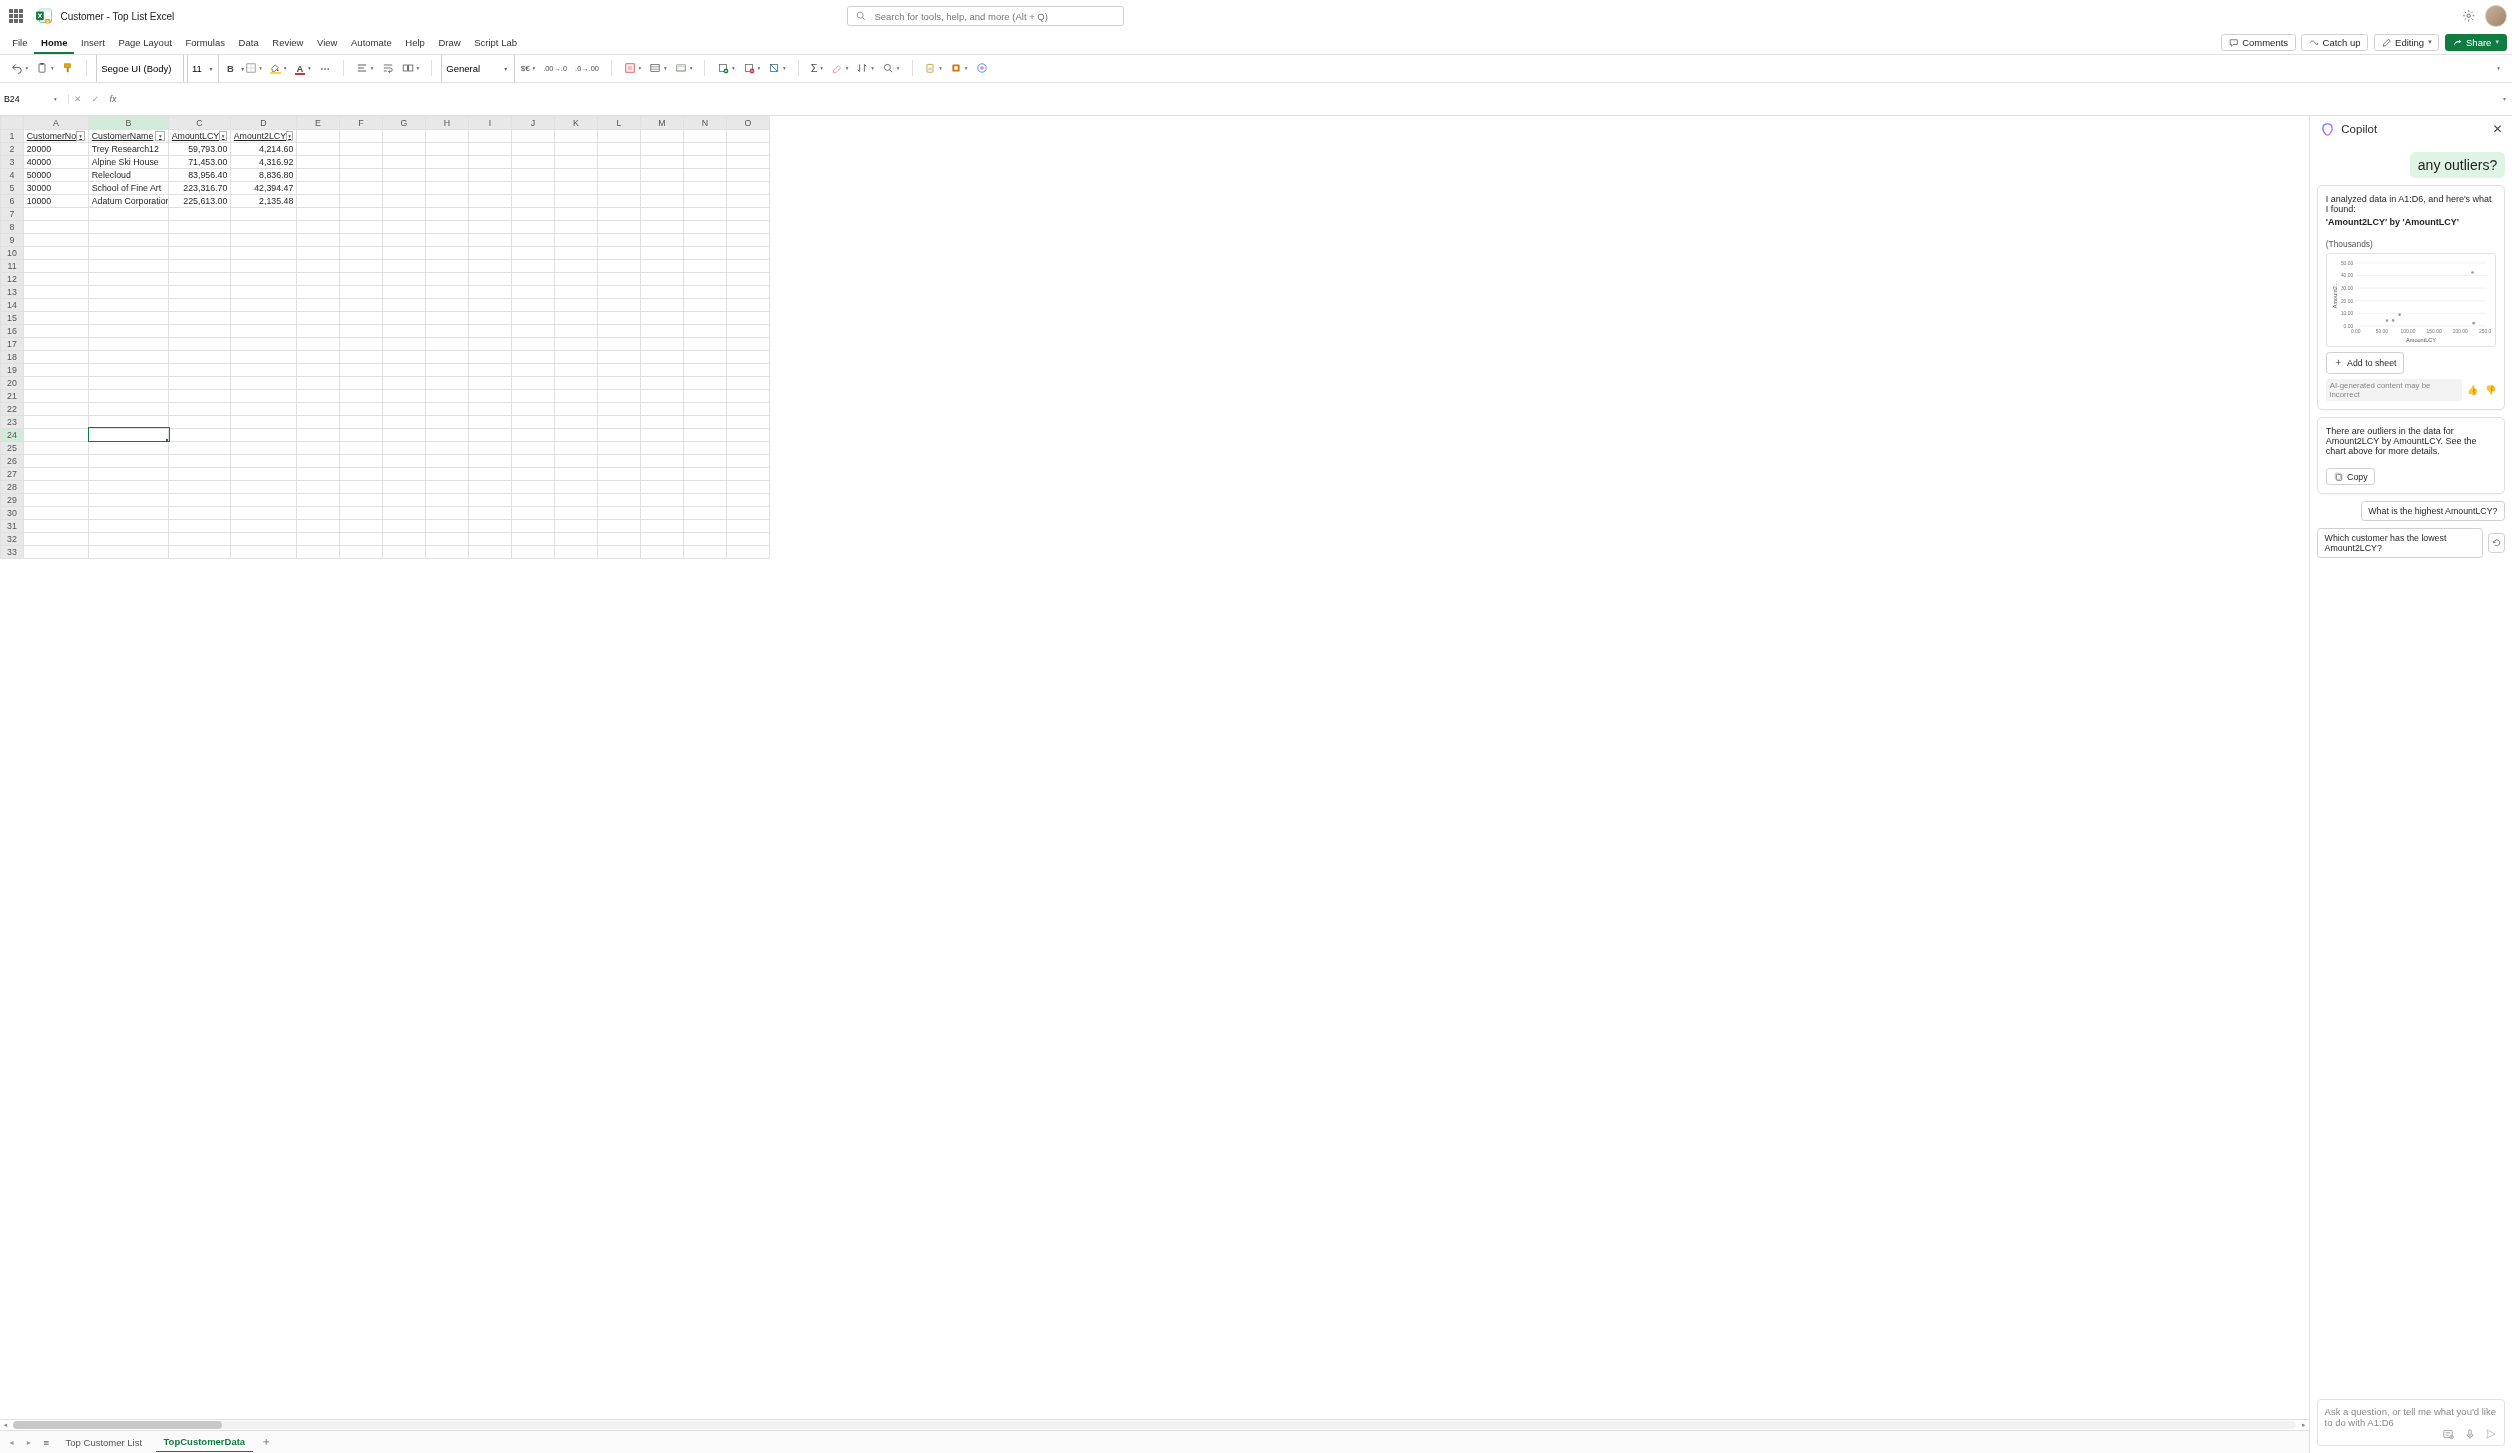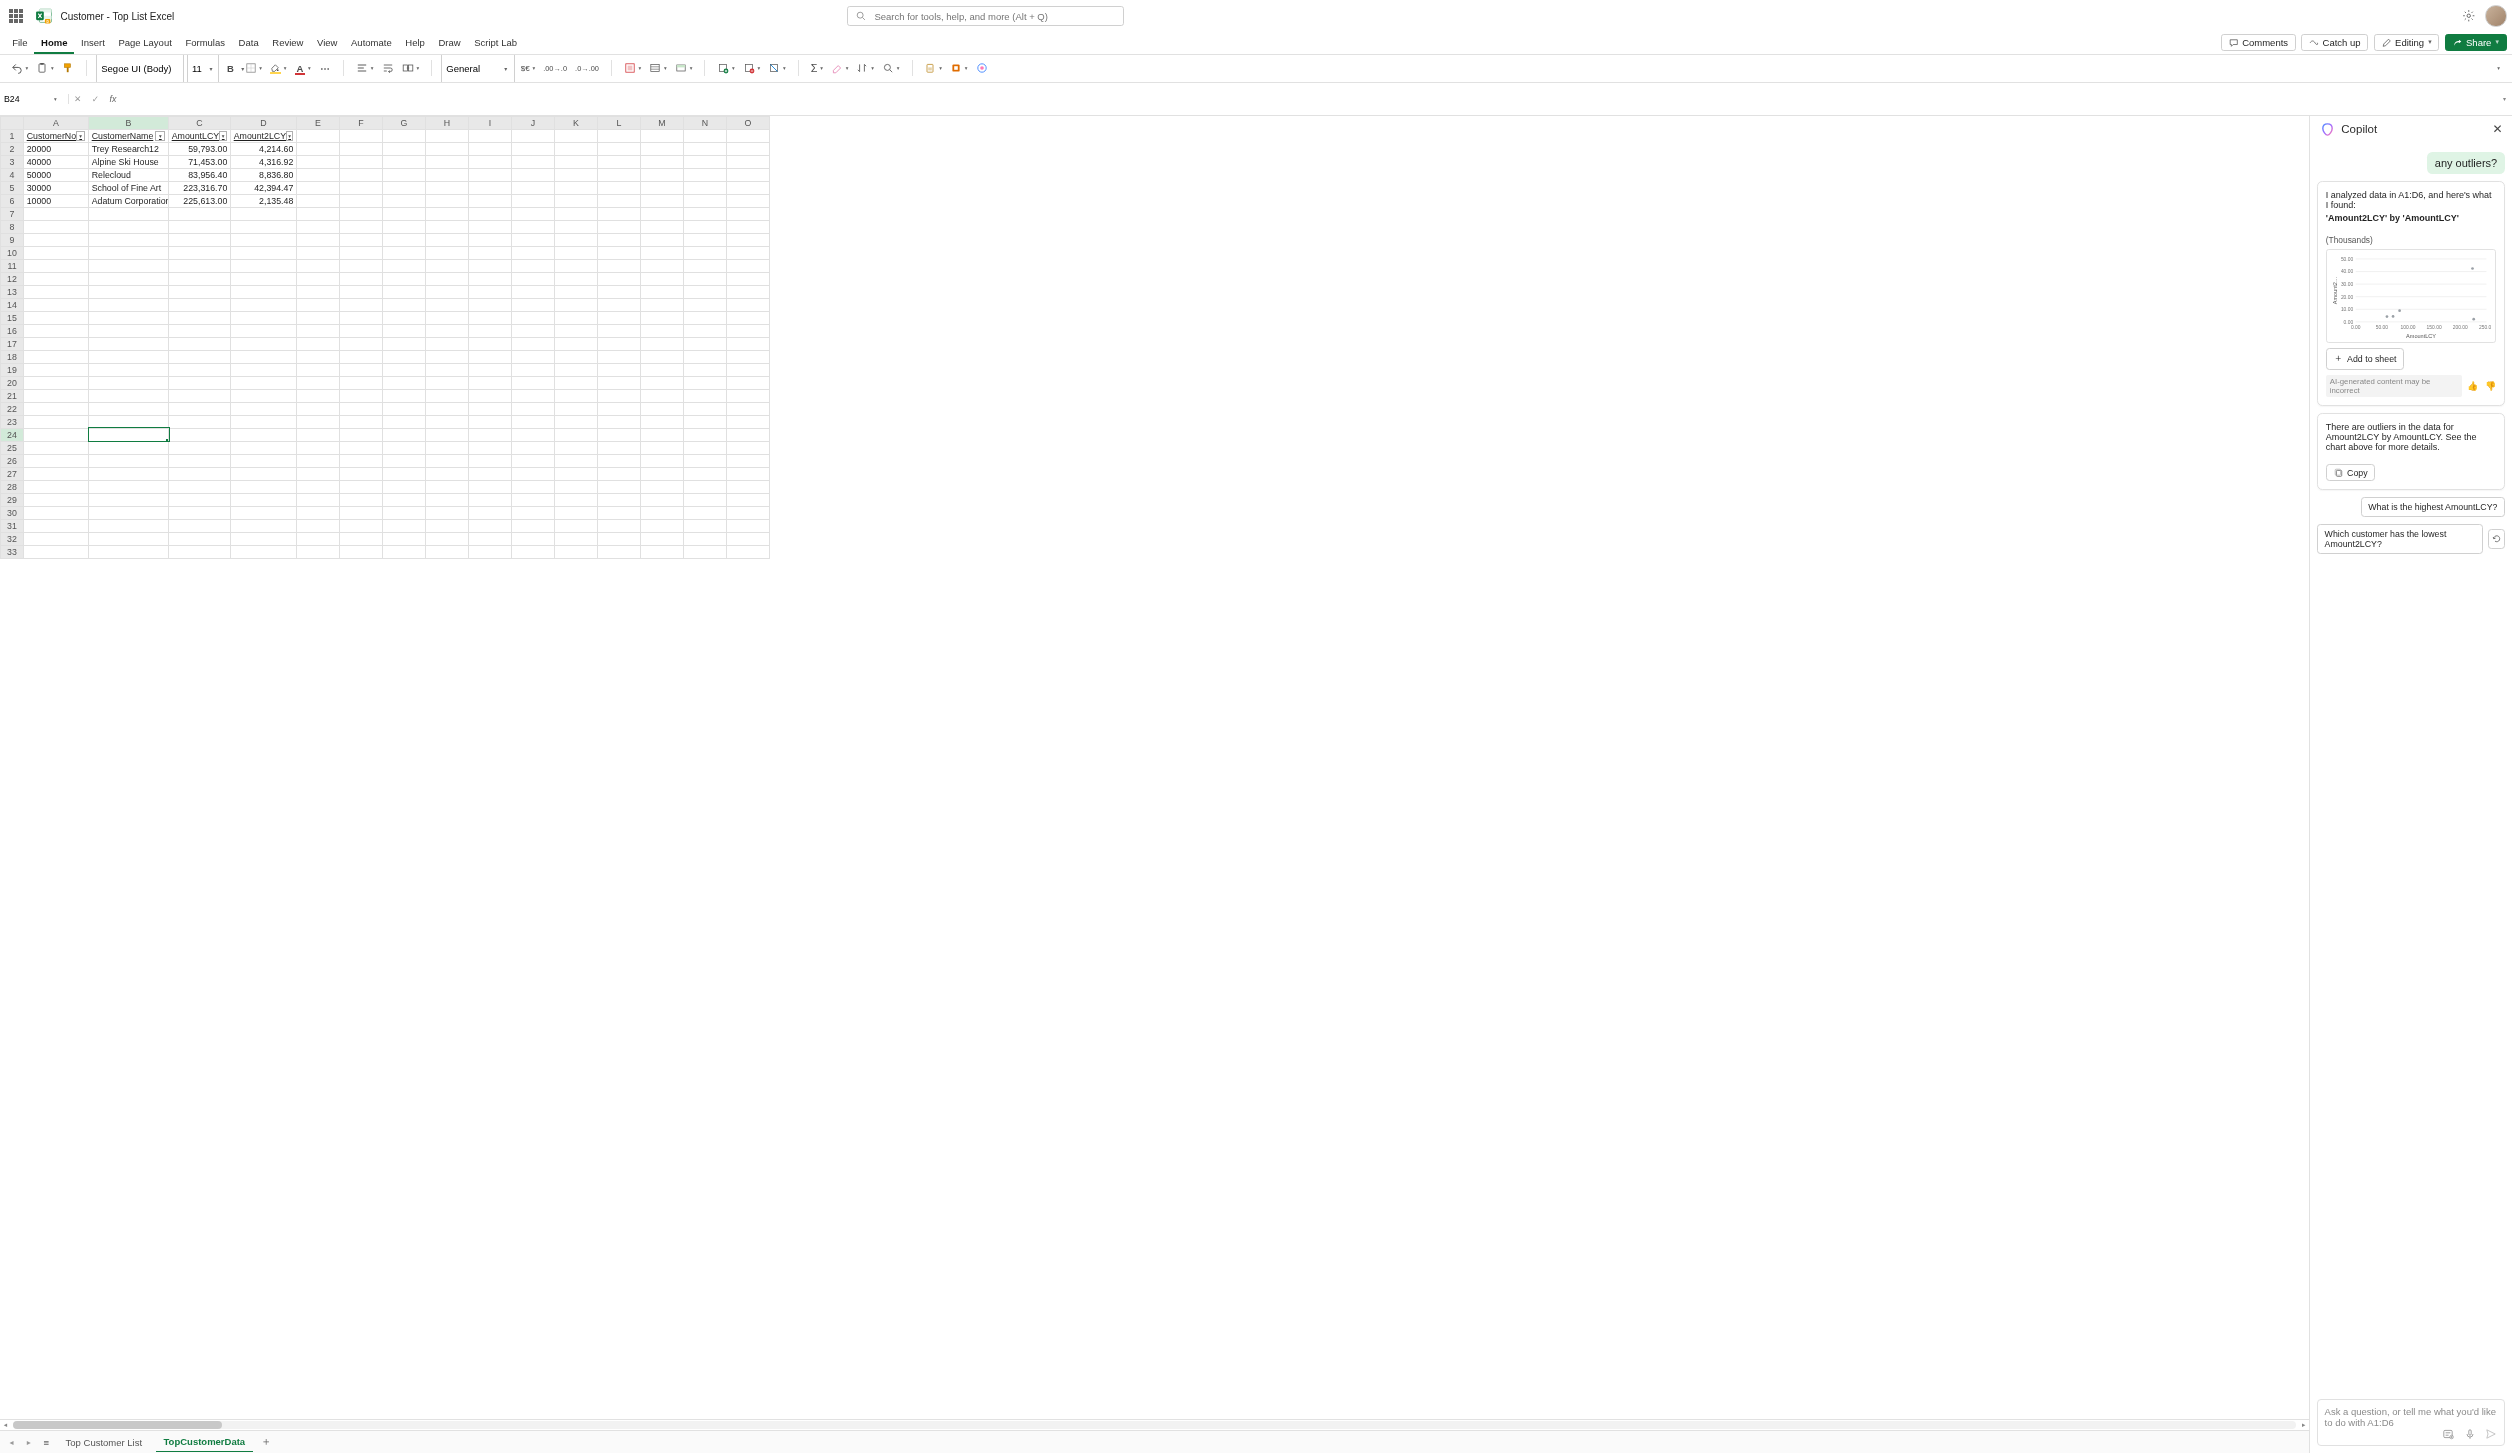--- a/index.html
+++ b/index.html
@@ -96,21 +96,21 @@
   .sheettabs .stab{padding:4px 8px;font-size:9.5px;color:#555;cursor:pointer;}
   .sheettabs .stab.active{color:var(--green);border-bottom:1.4px solid var(--green);font-weight:600;}
   .sheettabs .add{width:15px;height:15px;display:flex;align-items:center;justify-content:center;color:#666;cursor:pointer;font-size:10.8px;}
 
   
   .pane{width:203px;min-width:203px;display:flex;flex-direction:column;border-left:0.7px solid var(--border-light);background:#fff;}
   .pane .phader{height:28px;display:flex;align-items:center;padding:0 9.5px;gap:6.8px;border-bottom:0.7px solid transparent;}
   .pane .phader .title{font-size:11.5px;color:#2c2c2c;}
   .pane .phader .close{margin-left:auto;cursor:pointer;font-size:12px;color:#444;}
   .pane .pbody{flex:1;overflow:auto;padding:8px 6.8px 4px;display:flex;flex-direction:column;gap:6.8px;}
-  .user-bubble{align-self:flex-end;background:var(--bubble-user);padding:5.4px 8px;border-radius:5.4px;font-size:11px;max-width:85%;}
+  .user-bubble{align-self:flex-end;background:var(--bubble-user);padding:5.4px 8px;border-radius:5.4px;font-size:14px;max-width:85%;}
   .card{border:0.7px solid var(--border-light);border-radius:5.4px;padding:8px;background:#fff;font-size:9px;box-shadow:0 0.7px 1.4px rgba(0,0,0,.04);}
   .card .boldline{font-weight:600;margin:2.7px 0;}
   .card .sub{color:#555;font-size:8.4px;margin-top:12px;}
   .chartbox{border:0.7px solid var(--border-light);border-radius:2.7px;margin-top:4px;padding:4px 4px 1.4px;}
   .chartbox svg{width:100%;height:auto;}
   .addbtn{display:inline-flex;align-items:center;gap:4px;border:0.7px solid var(--border);border-radius:3.4px;padding:3.4px 6.8px;font-size:8.8px;margin-top:5.4px;cursor:pointer;}
   .disclaim-row{display:flex;align-items:center;margin-top:5.4px;gap:5.4px;}
   .disclaim{font-size:7.8px;color:#888;background:#f3f3f3;padding:2px 4px;border-radius:2px;}
   .thumb-actions{margin-left:auto;display:flex;gap:6.8px;color:#888;}
   .thumb-actions span{cursor:pointer;}

